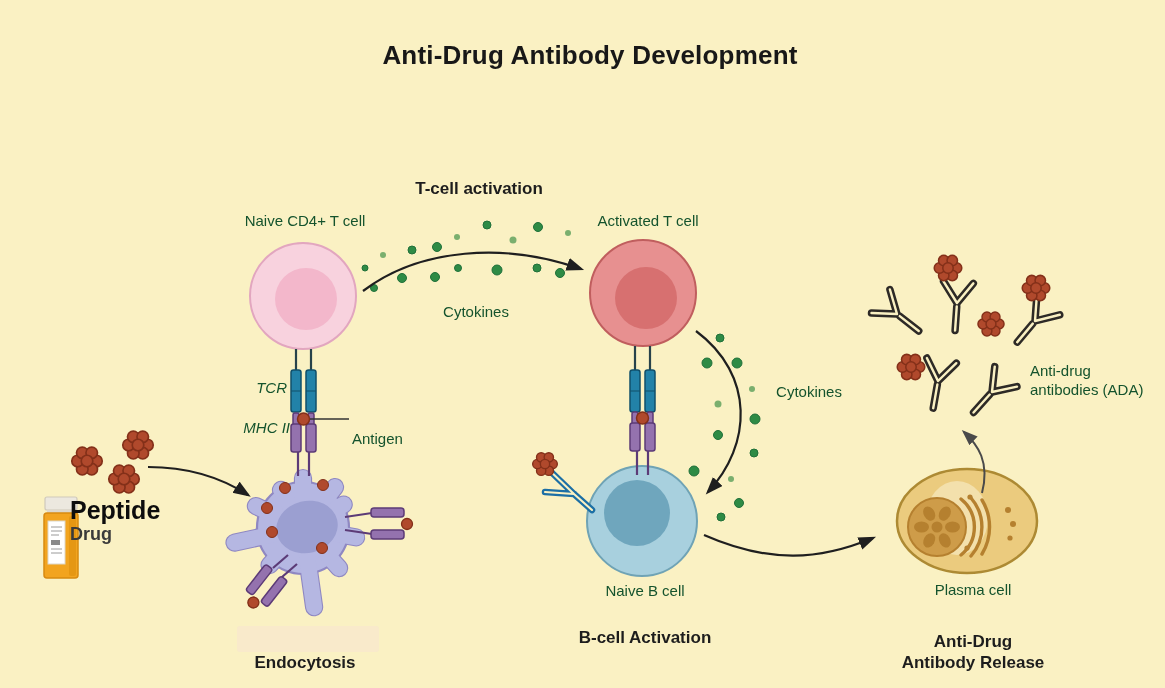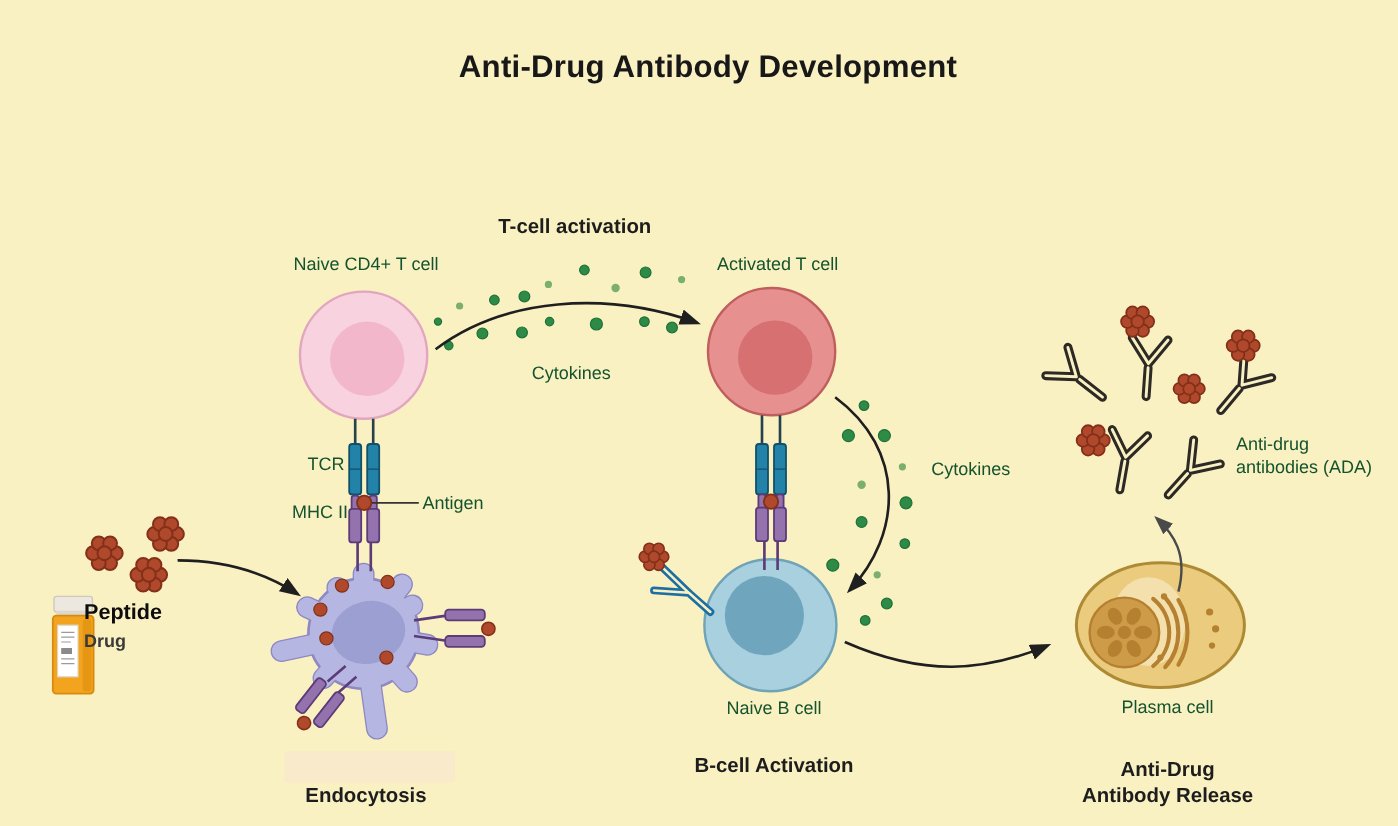--- a/index.html
+++ b/index.html
@@ -5,26 +5,26 @@
   html,body{margin:0;padding:0;}
   body{
     width:1165px;height:688px;position:relative;overflow:hidden;
     font-family:"Liberation Sans", sans-serif;
     background:#FAF1C3;
   }
   #stage{position:absolute;inset:0;width:1165px;height:688px;}
   svg{position:absolute;left:0;top:0;}
   .lbl{position:absolute;color:#14532d;font-size:15px;line-height:18px;white-space:nowrap;}
   .lbl.center{text-align:center;}
-  .lbl.right{text-align:right;}
+  .lbl.right{text-align:right;font-style:italic;}
   .bold{font-weight:bold;color:#1d1d1d;font-size:17px;}
   .title{position:absolute;left:295px;top:40px;width:590px;text-align:center;
          font-size:26px;font-weight:bold;color:#181818;letter-spacing:.2px;}
-  .big-drug{font-weight:bold;color:#0d0d0d;font-size:18px;line-height:25px;}
-  .sub-drug{font-weight:bold;color:#3a3a3a;font-size:15px;line-height:19px;}
+  .big-drug{font-weight:bold;color:#0d0d0d;font-size:25px;line-height:25px;}
+  .sub-drug{font-weight:bold;color:#3a3a3a;font-size:18px;line-height:19px;}
 </style>
 </head>
 <body>
 
 <div id="stage">
 
 <svg width="1165" height="688" viewBox="0 0 1165 688">
   <defs>
     <marker id="ah-dark" markerWidth="9" markerHeight="8" refX="6.5" refY="3" orient="auto">
       <path d="M0,0 L8,3 L0,6 Z" fill="#1F1F1F"></path>
@@ -270,21 +270,21 @@
 <div class="lbl center" style="left:548px;top:212px;width:200px;">Activated T cell</div>
 
 <div class="lbl center" style="left:406px;top:303px;width:140px;">Cytokines</div>
 
 <div class="lbl center" style="left:739px;top:383px;width:140px;">Cytokines</div>
 
 <div class="lbl right" style="left:187px;top:379px;width:100px;">TCR</div>
 
 <div class="lbl right" style="left:190px;top:419px;width:100px;">MHC II</div>
 
-<div class="lbl" style="left:352px;top:411px;">Antigen</div>
+<div class="lbl" style="left:352px;top:430px;">Antigen</div>
 
 <div class="big-drug" style="position:absolute;left:70px;top:498px;">Peptide</div>
 <div class="sub-drug" style="position:absolute;left:70px;top:525px;">Drug</div>
 
 <div class="lbl center" style="left:545px;top:582px;width:200px;">Naive B cell</div>
 
 <div class="lbl bold center" style="left:205px;top:654px;width:200px;">Endocytosis</div>
 
 <div class="lbl bold center" style="left:545px;top:629px;width:200px;">B-cell Activation</div>
 

